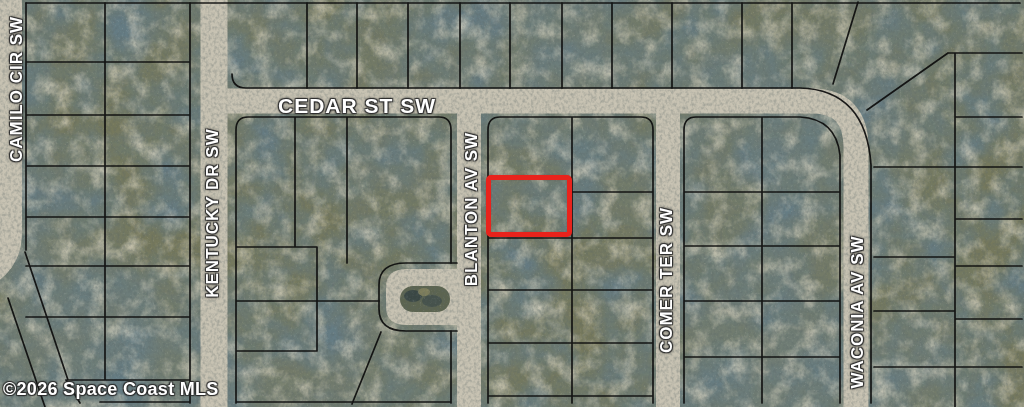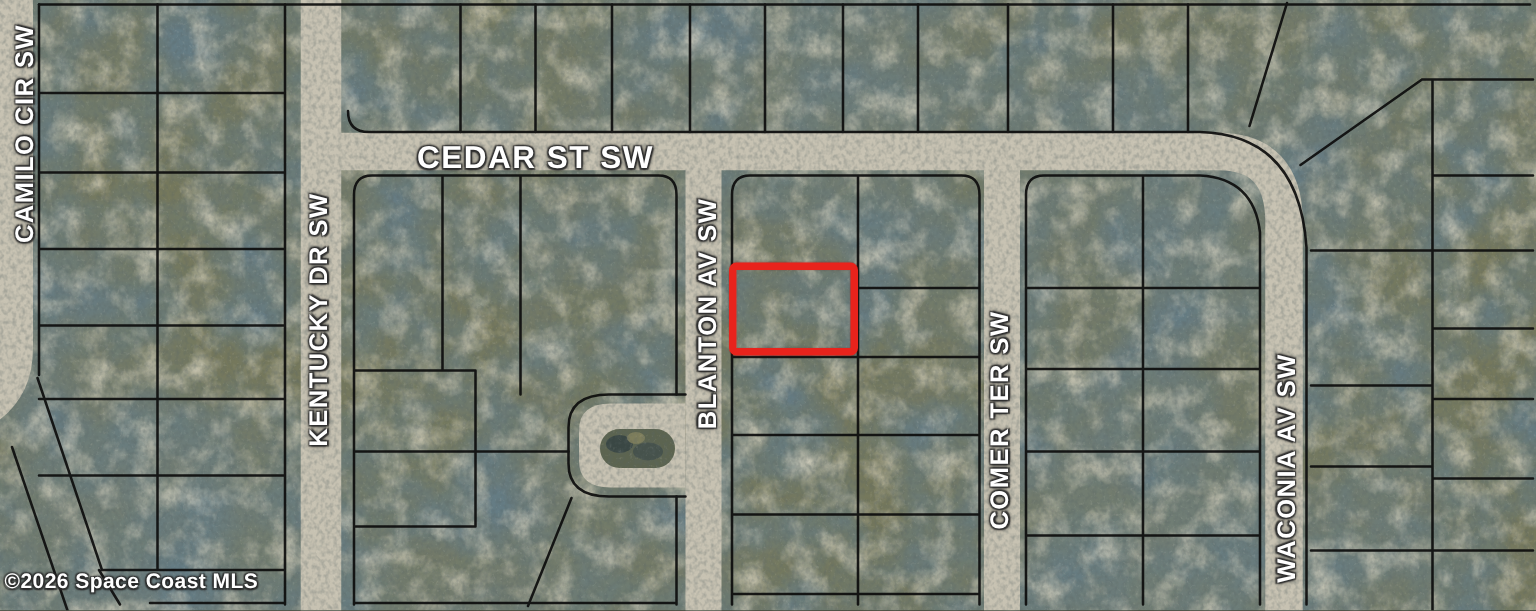--- a/index.html
+++ b/index.html
@@ -12,21 +12,21 @@
     text-shadow:-1px -1px 1px rgba(45,45,45,.95),1px -1px 1px rgba(45,45,45,.95),
                 -1px 1px 1px rgba(45,45,45,.95),1px 1px 1px rgba(45,45,45,.95),
                 0 0 4px rgba(0,0,0,.45);}
   .label-v{font-size:17px;transform:translate(-50%,-50%) rotate(-90deg);}
   .label-h{font-size:21px;transform:translate(-50%,-50%);text-align:right;}
 
   .highlight-rect{position:absolute;left:486px;top:175px;width:86px;height:62px;
     box-sizing:border-box;border:5px solid #e8231c;border-radius:5px;
     box-shadow:0 0 1px rgba(120,0,0,.5), inset 0 0 1px rgba(120,0,0,.5);}
 
-  .copyright{position:absolute;left:3px;top:379px;color:#fff;font-size:14px;font-weight:600;
+  .copyright{position:absolute;left:3px;top:379px;color:#fff;font-size:18px;font-weight:600;
     letter-spacing:.3px;
     text-shadow:-1px -1px 1px rgba(40,40,40,.9),1px -1px 1px rgba(40,40,40,.9),
                 -1px 1px 1px rgba(40,40,40,.9),1px 1px 1px rgba(40,40,40,.9);}
 </style>
 </head>
 <body>
 
 <div id="stage">
 
   <svg width="1024" height="407" viewBox="0 0 1024 407">

